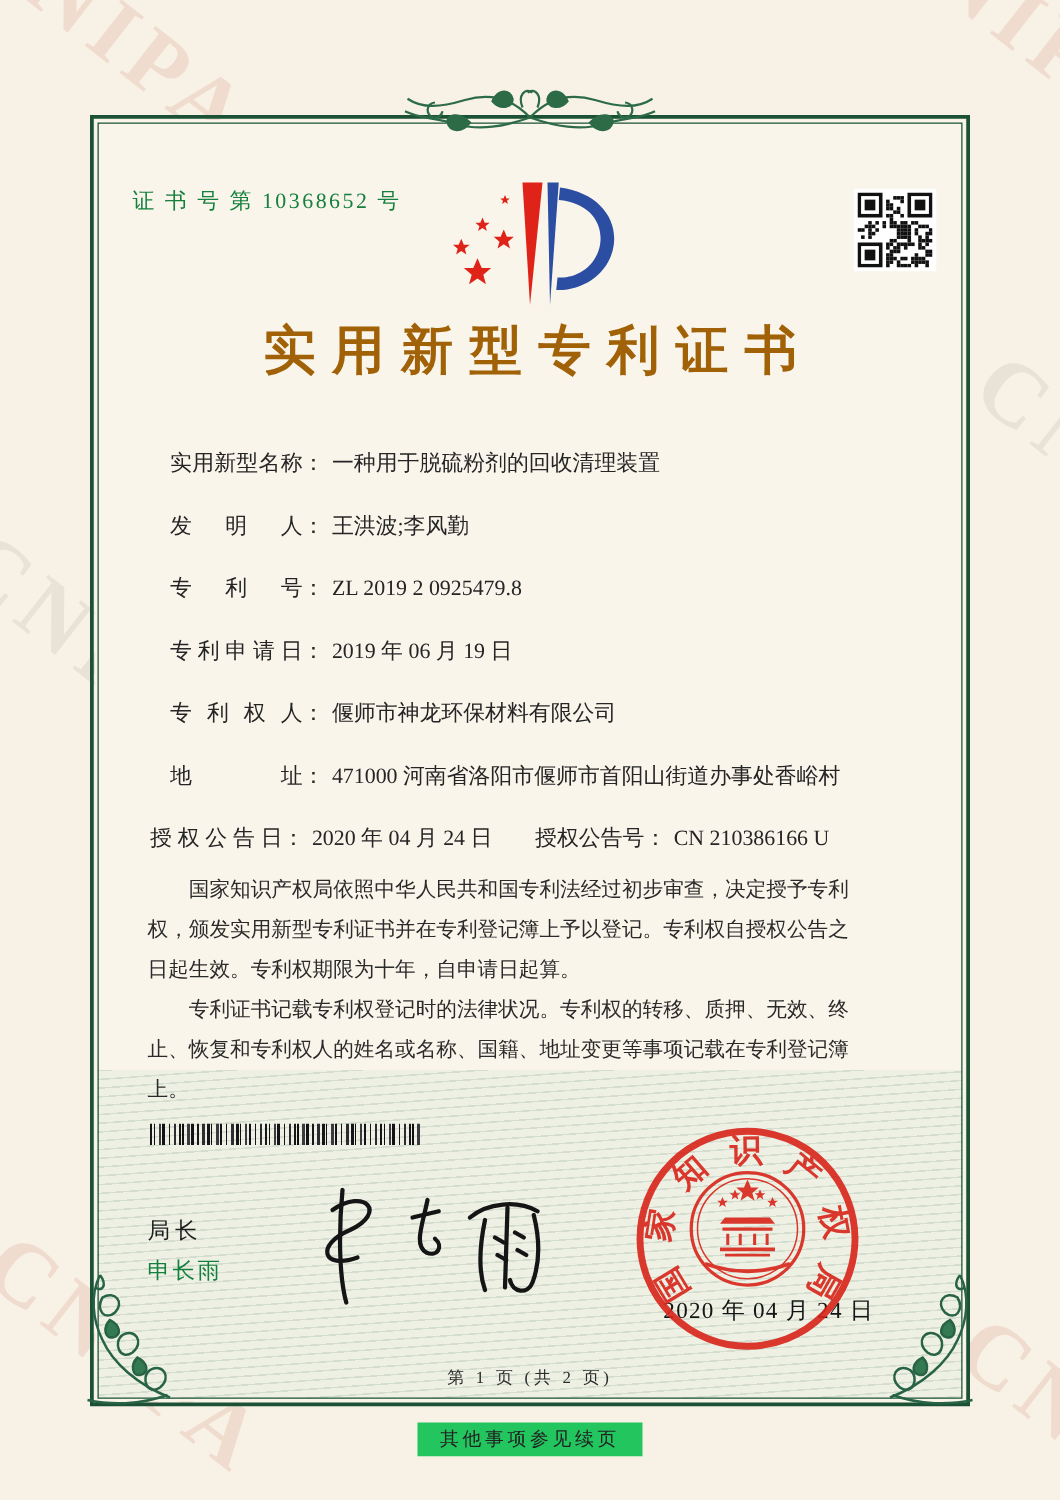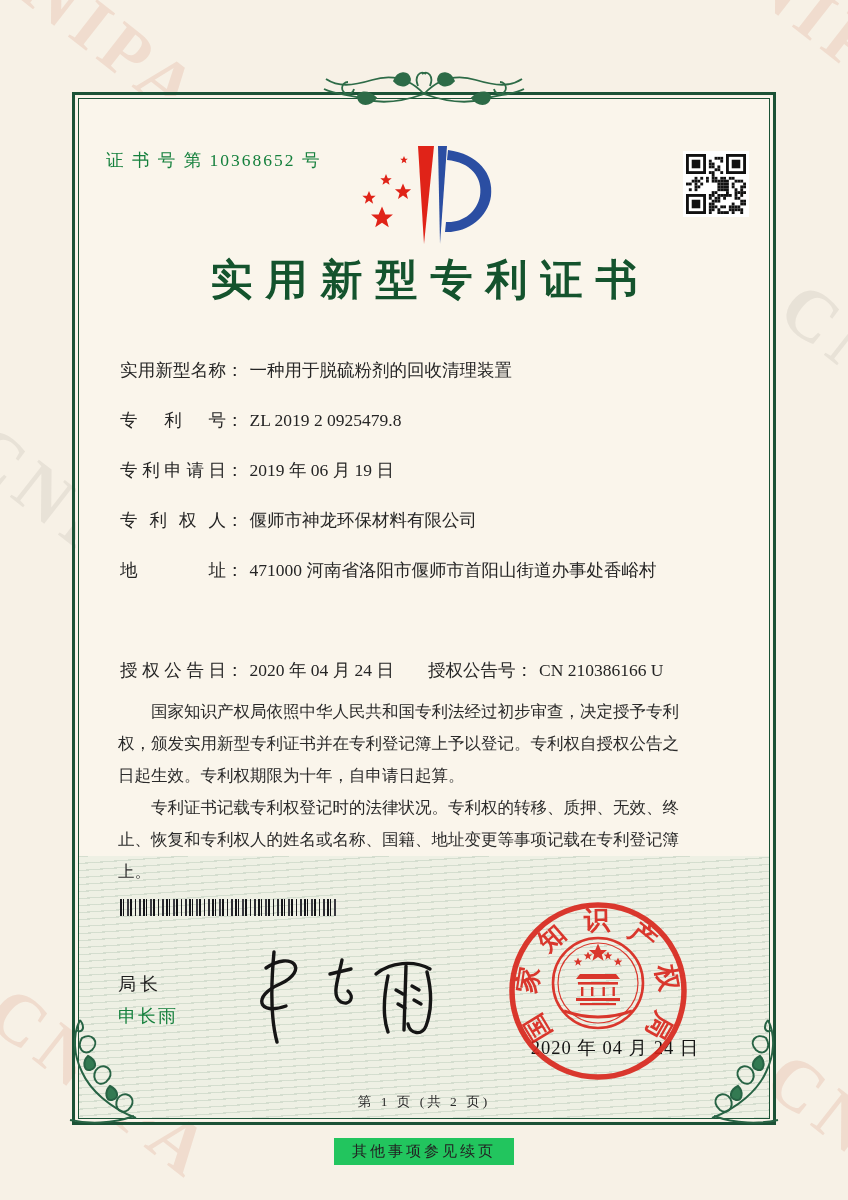--- a/index.html
+++ b/index.html
@@ -20,25 +20,25 @@
                background-image:repeating-linear-gradient(176deg, rgba(120,155,130,0.22) 0 1.2px, rgba(255,255,255,0) 1.2px 7px); }
   .frame { position:absolute; left:72px; top:92px; width:704px; height:1033px;
            border:3.5px solid #1b5236; }
   .frame-inner { position:absolute; inset:3px; border:1.5px solid #1b5236; }
 
   
   .cert-no { position:absolute; left:106px; top:148px; font-size:17.5px; letter-spacing:2px; color:#15803d; }
   .logo { position:absolute; left:346px; top:140px; }
   .qr { position:absolute; left:683px; top:151px; width:66px; height:66px; background:#fff; padding:3px; }
   .title { position:absolute; left:72px; top:252px; width:704px; text-align:center;
-           font-size:42px; font-weight:600; letter-spacing:13px; color:#14532d; text-indent:13px; }
+           font-size:42px; font-weight:600; letter-spacing:13px; color:#a16207; text-indent:13px; }
 
   
   .fields { position:absolute; left:120px; top:358px; width:600px; font-size:17.5px; color:#252525; }
-  .frow { height:50px; }
+  .frow { height:50px;margin-left:16px; }
   .flabel { display:inline-block; width:106px; text-align:justify; text-align-last:justify; vertical-align:top; }
   .fcolon { margin-right:6px; }
   .grant-line { position:absolute; left:120px; top:658px; width:600px; font-size:17.5px; color:#252525; }
   .grant-no { position:absolute; left:308px; top:0;text-align:right; }
 
   
   .body-text { position:absolute; left:118px; top:696px; width:574px; font-size:16.5px;
                line-height:32px; color:#2a2a2a; }
   .body-text p { text-indent:2em; }
 
@@ -276,20 +276,23 @@
         <rect x="6" y="48" width="9" height="9" fill="#111"></rect>
       </svg></div>
 
   <h1 class="title">实用新型专利证书</h1>
 
   <div class="fields">
     <div class="frow">
       <span class="flabel">实用新型名称</span><span class="fcolon">：</span><span>一种用于脱硫粉剂的回收清理装置</span>
     </div>
     <div class="frow">
+      <span class="flabel">发明人</span><span class="fcolon">：</span><span>王洪波;李风勤</span>
+    </div>
+    <div class="frow">
       <span class="flabel">专利号</span><span class="fcolon">：</span><span>ZL 2019 2 0925479.8</span>
     </div>
     <div class="frow">
       <span class="flabel">专利申请日</span><span class="fcolon">：</span><span>2019 年 06 月 19 日</span>
     </div>
     <div class="frow">
       <span class="flabel">专利权人</span><span class="fcolon">：</span><span>偃师市神龙环保材料有限公司</span>
     </div>
     <div class="frow">
       <span class="flabel">地址</span><span class="fcolon">：</span><span>471000 河南省洛阳市偃师市首阳山街道办事处香峪村</span>

